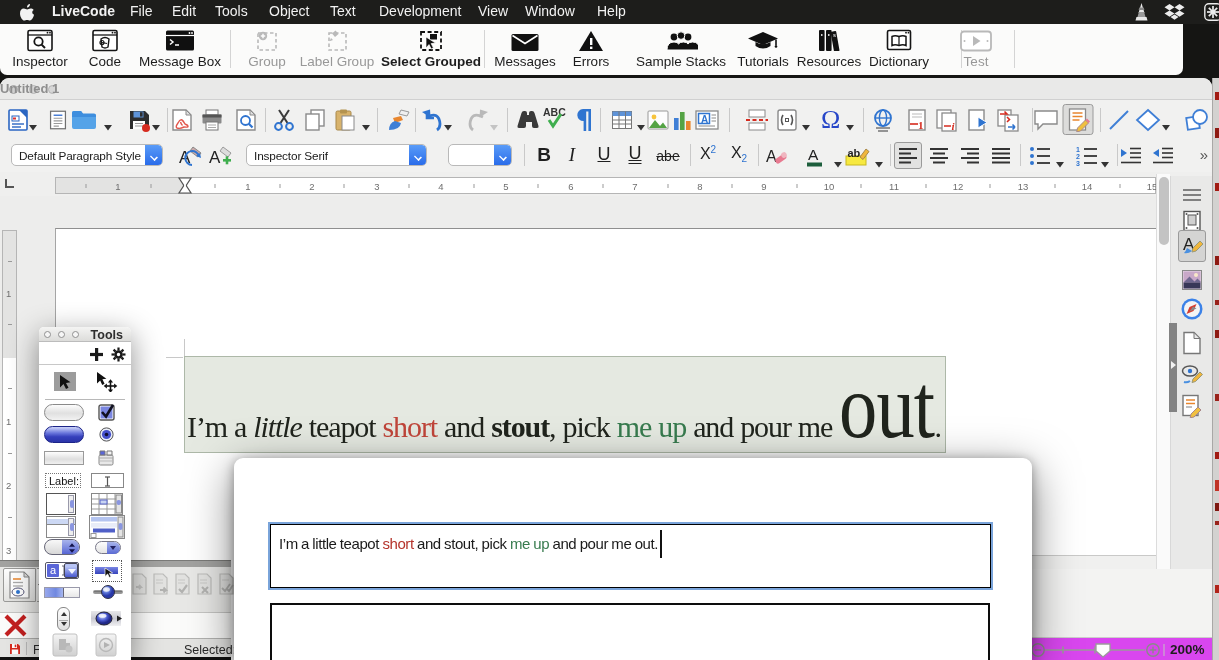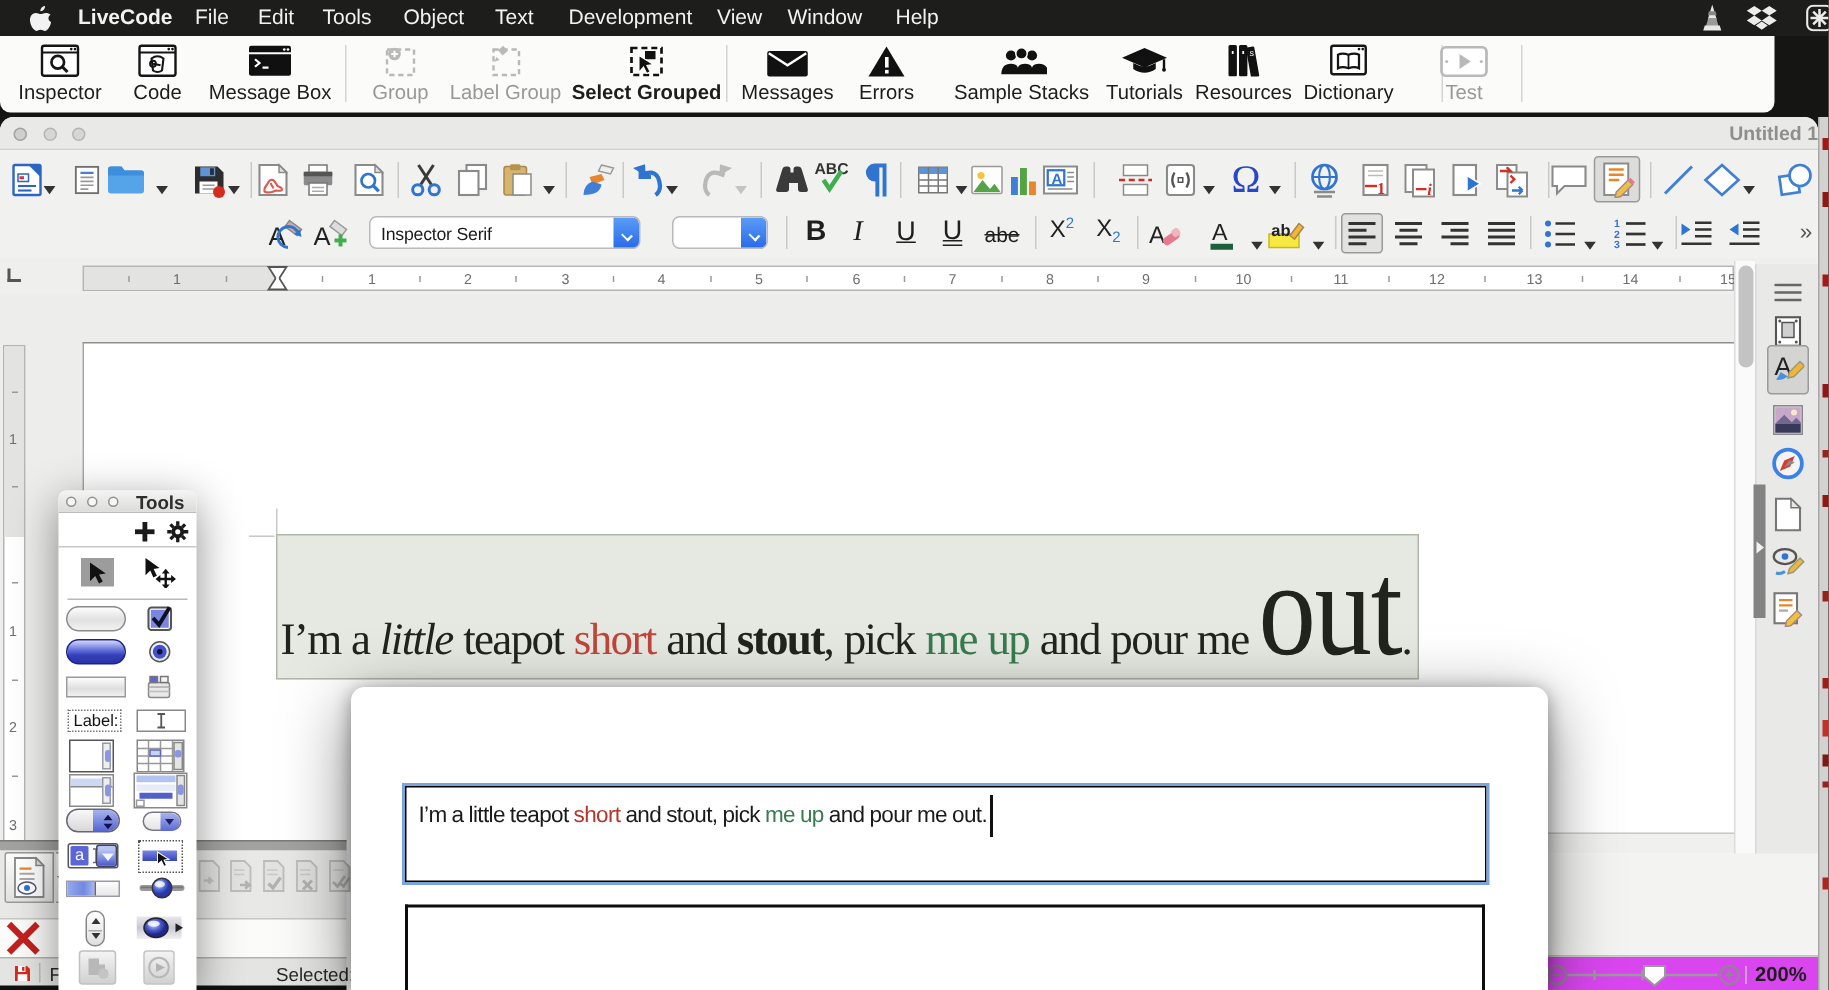--- a/index.html
+++ b/index.html
@@ -11,21 +11,21 @@
 
 #lctb{left:0;top:24px;width:1183px;height:51px;background:#fbfbfa;border-radius:0 0 7px 7px}
 #lctb .lbl{position:absolute;top:30px;font-size:13.5px;color:#1d1d1d;white-space:nowrap;transform:translateX(-50%)}
 #lctb .lbl.dis{color:#989898}
 #lctb .sep{position:absolute;top:6px;width:1px;height:38px;background:#d4d4d4}
 #lctb .ic{position:absolute;top:5px;transform:translateX(-50%)}
 #upg{position:absolute;left:1024px;top:7px;width:149px;height:36px;background:#2b9152;border-radius:7px;color:#fff;font-weight:bold;font-size:15.5px;text-align:center;line-height:36px}
 
 #writer{left:0;top:78px;width:1212px;height:582px;background:#efefee;border-radius:9px 9px 0 0}
 #wtitle{position:absolute;left:0;top:0;width:100%;height:22px;background:#e9e9e8;border-radius:9px 9px 0 0;border-bottom:1px solid #d0d0d0}
-#wtitle .t{position:absolute;left:0;right:0;top:3px;text-align:right;color:#8e8e8e;font-weight:bold;font-size:13px}
+#wtitle .t{position:absolute;left:0;right:0;top:3px;text-align:left;color:#8e8e8e;font-weight:bold;font-size:13px}
 .tl{position:absolute;top:5px;width:12px;height:12px;border-radius:50%}
 #wtb1{position:absolute;left:0;top:22px;width:100%;height:40px;background:#f1f1f0}
 #wtb2{position:absolute;left:0;top:62px;width:100%;height:32px;background:#f1f1f0}
 .tsep{position:absolute;width:1px;background:#c9c9c9}
 #wtb1 .tsep{top:8px;height:24px}
 #wtb2 .tsep{top:4px;height:22px}
 .combo{position:absolute;top:4px;height:22px;background:#fff;border:1px solid #b9b9b9;border-radius:5px;overflow:hidden}
 .combo .ct{position:absolute;left:7px;top:3.5px;font-size:11.8px;letter-spacing:-0.15px;color:#1a1a1a;white-space:nowrap}
 .combo .cb{position:absolute;right:0;top:0;width:17px;height:22px;background:linear-gradient(#5a9cf8,#2567e8);border-radius:0 4px 4px 0}
 .combo .cb::after{content:"";position:absolute;left:4.5px;top:8px;width:6px;height:6px;border-right:2px solid #fff;border-bottom:2px solid #fff;transform:rotate(45deg) scale(.8,.6)}
@@ -443,20 +443,24 @@
           </svg></div>
       <div class="cico" style="left:1166px;top:17px"><svg width="8" height="6">
             <path d="M0 0 h8 l-4 5.5z" fill="#333"></path>
           </svg></div>
       <div class="cico" style="left:1197px;top:8px"><svg width="26" height="24" viewBox="0 0 26 24">
             <rect x="3" y="9" width="12" height="12" fill="#fff" stroke="#3f7fd6" stroke-width="1.8" transform="rotate(-8 9 15)"></rect>
             <circle cx="16" cy="9" r="7" fill="#fff" stroke="#3f7fd6" stroke-width="1.8"></circle>
           </svg></div>
     </div>
     <div id="wtb2">
+      <div class="combo" style="left:11px;width:152px">
+          <span class="ct">Default Paragraph Style</span>
+          <span class="cb"></span>
+        </div>
       <div class="cico" style="left:192px;top:5px"><svg width="26" height="24" viewBox="0 0 26 24">
             <text x="0" y="18" font-family="Liberation Sans" font-size="17" fill="#222">A</text>
             <path d="M14 2 l8 6 -3 4 -8-6z" fill="#caa" stroke="#888"></path>
             <path d="M13 20 a7 7 0 1 1 7-9" fill="none" stroke="#2f74d0" stroke-width="2"></path>
             <path d="M17 11 l4-3 1 5z" fill="#2f74d0"></path>
           </svg></div>
       <div class="cico" style="left:222px;top:5px"><svg width="26" height="24" viewBox="0 0 26 24">
             <text x="0" y="18" font-family="Liberation Sans" font-size="17" fill="#222">A</text>
             <path d="M14 2 l8 6 -3 4 -8-6z" fill="#ddd" stroke="#999"></path>
             <rect x="14" y="14" width="8" height="2.6" fill="#3fae4e"></rect>

